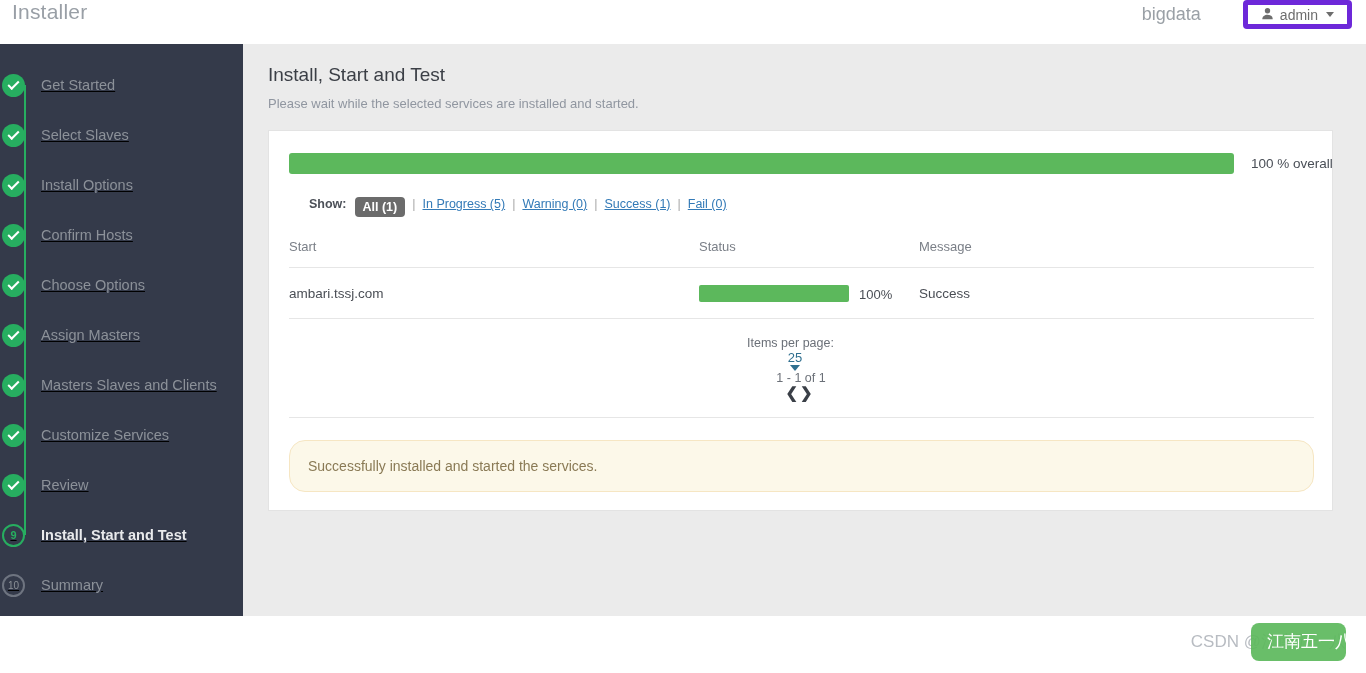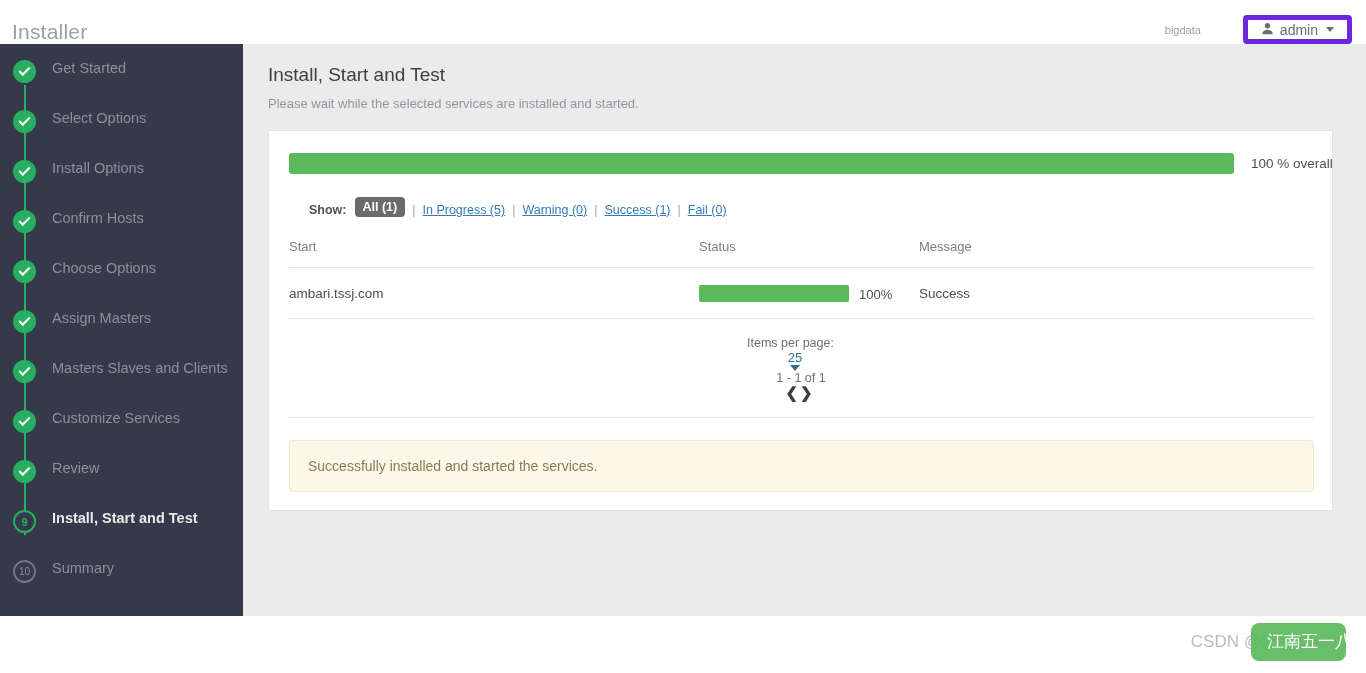--- a/index.html
+++ b/index.html
@@ -7,33 +7,33 @@
     width: 1366px; height: 673px;
     background: #ffffff;
     font-family: "Liberation Sans", sans-serif;
     overflow: hidden;
   }
 
   
   .topbar {
     position: absolute; left: 0; top: 0; width: 1366px; height: 44px;
     background: #ffffff;
-    display: flex; align-items: flex-end;
+    display: flex; align-items: flex-start;
   }
   .brand {
     margin-left: 12px;
     font-size: 21px; color: #999fa6; font-weight: 400;
     letter-spacing: .2px;
   }
   .topbar-right {
     margin-left: auto; display: flex; align-items: center; gap: 0;
     padding-right: 14px;
   }
   .cluster-name {
-    font-size: 11px; color: #9aa0a6; margin-right: 42px;
+    font-size: 18px; color: #9aa0a6; margin-right: 42px;
   }
   .user-btn {
     border: 5px solid #6d28d9; border-radius: 4px;
     background: #fff; height: 29px;
     display: flex; align-items: center; gap: 6px;
     padding: 0 13px; cursor: pointer;
   }
   .user-btn .ulabel { font-size: 14px; color: #6d6d6d; }
   .caret {
     width: 0; height: 0; border-left: 4px solid transparent;
@@ -48,22 +48,23 @@
   }
 
   
   .sidebar {
     position: absolute; left: 0; top: 0; width: 243px; height: 572px;
     background: #343a4a;
     padding-top: 16px;
   }
   .step {
     position: relative; height: 50px;
-    display: flex; align-items: flex-start;
-    padding-left: 13px;
+    display: flex; align-items: center;
+    padding-left: 2px;
+    text-decoration: underline;
   }
   .step .connector {
     position: absolute; left: 24px; top: 25px; width: 2px; height: 50px;
     background: #27ae60; z-index: 0;
   }
   .marker {
     position: relative; z-index: 2;
     width: 23px; height: 23px; border-radius: 50%;
     display: flex; align-items: center; justify-content: center;
     flex: 0 0 23px;
@@ -108,21 +109,21 @@
   .overall-bar {
     height: 21px; background: #5cb85c; border-radius: 3px;
     flex: 0 0 945px;
   }
   .overall-label {
     margin-left: 17px; font-size: 13.5px; color: #4a4f57; white-space: nowrap;
   }
 
   
   .show-row {
-    display: flex; align-items: flex-end; gap: 0;
+    display: flex; align-items: flex-start; gap: 0;
     margin-top: 23px; padding-left: 20px;
     font-size: 12.5px;
   }
   .show-word { color: #4c5058; font-weight: 700; margin-right: 8px; }
   .pill {
     background: #6b6b6b; color: #fff; border-radius: 4px;
     padding: 3px 8px; font-weight: 700; font-size: 12.5px;
   }
   .sep { color: #aaa; margin: 0 7px; }
   .flink {
@@ -171,21 +172,21 @@
   
   .pager-div {
     margin-top: 17px; width: 1025px; height: 1px; background: #e6e6e6;
     margin-left: 0;
   }
 
   
   .alert {
     margin-top: 22px; margin-left: 0; width: 1025px;
     background: #fcf8e9; border: 1px solid #f6e6c3;
-    border-radius: 4px; padding: 17px 18px;
+    border-radius: 16px; padding: 17px 18px;
     font-size: 14px; color: #8a7a55;
   }
 
   
   .watermark {
     position: absolute; left: 0; top: 616px;
     width: 1366px; height: 57px; background: #fff;
   }
   .wm-text {
     position: absolute; right: 20px; top: 14px;
@@ -231,21 +232,21 @@
           <i class="chk"></i>
         </div>
       <div class="step-label">Get Started</div>
     </div>
 
     <div class="step">
       <div class="connector"></div>
       <div class="marker done">
           <i class="chk"></i>
         </div>
-      <div class="step-label">Select Options</div>
+      <div class="step-label">Select Slaves</div>
     </div>
 
     <div class="step">
       <div class="connector"></div>
       <div class="marker done">
           <i class="chk"></i>
         </div>
       <div class="step-label">Install Options</div>
     </div>
 

